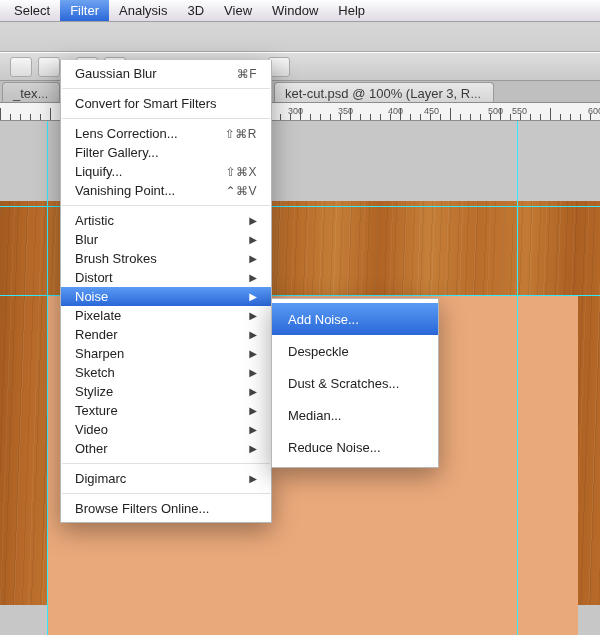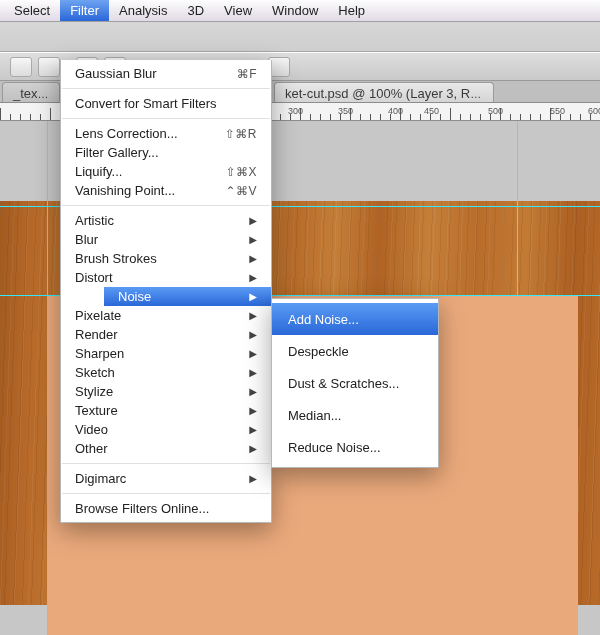--- a/index.html
+++ b/index.html
@@ -28,21 +28,21 @@
 .peach { position: absolute; left: 48px; top: 175px; width: 530px; height: 368px; background: #eaa97b; }
 .peach::after { content:""; position:absolute; left:-1px; top:-1px; width:100%; height:1px; border-top:1px dashed #000; opacity:.4; }
 .peach::before { content:""; position:absolute; left:-1px; top:-1px; height:100%; width:1px; border-left:1px dashed #000; opacity:.4; }
 
 .guide-v { position:absolute; top:0; bottom:0; width:1px; background:#35e8ff; }
 .guide-h { position:absolute; left:0; right:0; height:1px; background:#35e8ff; }
 
 .dropdown { position: absolute; left: 60px; top: 38px; width: 212px; background: #fff; border: 1px solid #b7b7b7; border-top: none; box-shadow: 0 8px 24px rgba(0,0,0,.35); padding: 4px 0; z-index: 50; }
 .dropdown .row { display: flex; align-items: center; justify-content: space-between; padding: 2px 14px; height: 19px; cursor: default; color: #222; }
 .dropdown .row .arrow { font-size: 10px; color: #444; }
-.dropdown .row.highlight { background: linear-gradient(#5a9bf4,#2a67d8); color: #fff; margin-left: 43px; }
+.dropdown .row.highlight { background: linear-gradient(#5a9bf4,#2a67d8); color: #fff; }
 .dropdown .row.highlight .arrow { color: #fff; }
 .dropdown .sep { height: 1px; margin: 5px 1px; background: #e0e0e0; }
 .dropdown .short { color:#555; font-size:12px; letter-spacing: .5px; }
 
 .submenu { position: absolute; left: 271px; top: 276px; width: 168px; background: #fff; border: 1px solid #b7b7b7; box-shadow: 0 8px 24px rgba(0,0,0,.35); padding: 4px 0; z-index: 60; }
 .submenu .row { padding: 16px 16px; height: 19px; display:flex; align-items:center; color:#222; }
 .submenu .row.highlight { background: linear-gradient(#5a9bf4,#2a67d8); color:#fff; }
 
 .ruler-ticks { position:relative; height:100%; }
 </style>
@@ -139,21 +139,21 @@
         <div class="tick big" style="left: 550px;"></div>
         <div class="tick" style="left: 560px;"></div>
         <div class="tick" style="left: 570px;"></div>
         <div class="tick" style="left: 580px;"></div>
         <div class="tick" style="left: 590px;"></div>
         <div class="lbl" style="left: 288px;">300</div>
         <div class="lbl" style="left: 338px;">350</div>
         <div class="lbl" style="left: 388px;">400</div>
         <div class="lbl" style="left: 424px;">450</div>
         <div class="lbl" style="left: 488px;">500</div>
-        <div class="lbl" style="left: 550px;">550</div>
+        <div class="lbl" style="left: 512px;">550</div>
         <div class="lbl" style="left: 588px;">600</div>
       </div>
   </div>
 
   <div class="canvas-wrap">
     <div class="wood"></div>
     <div class="peach"></div>
     <div class="guide-v" style="left:47px"></div>
     <div class="guide-v" style="left:517px"></div>
     <div class="guide-h" style="top:174px"></div>

